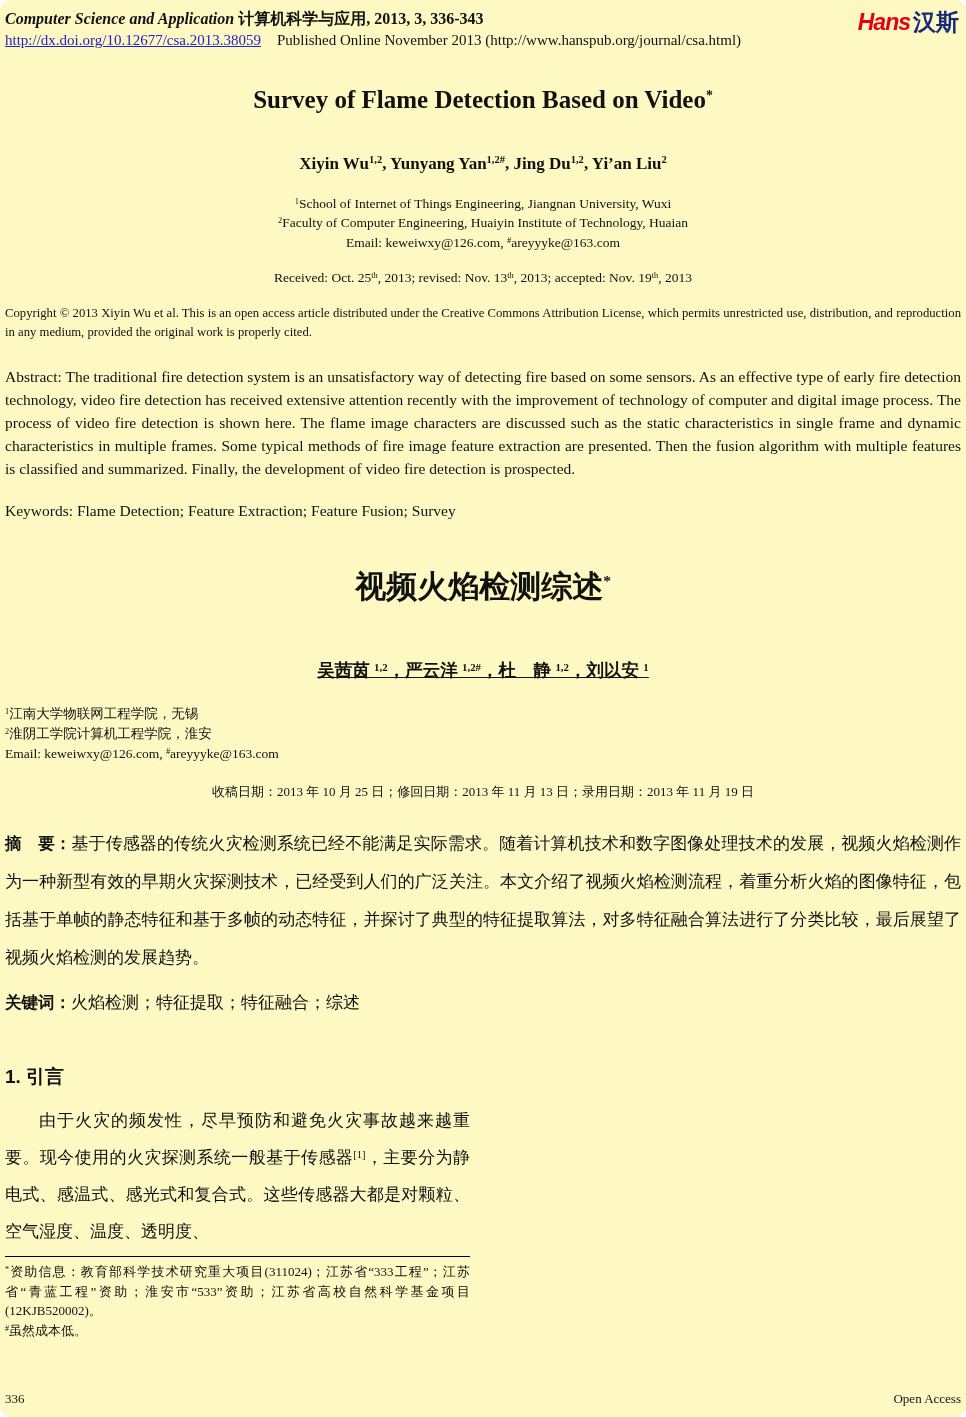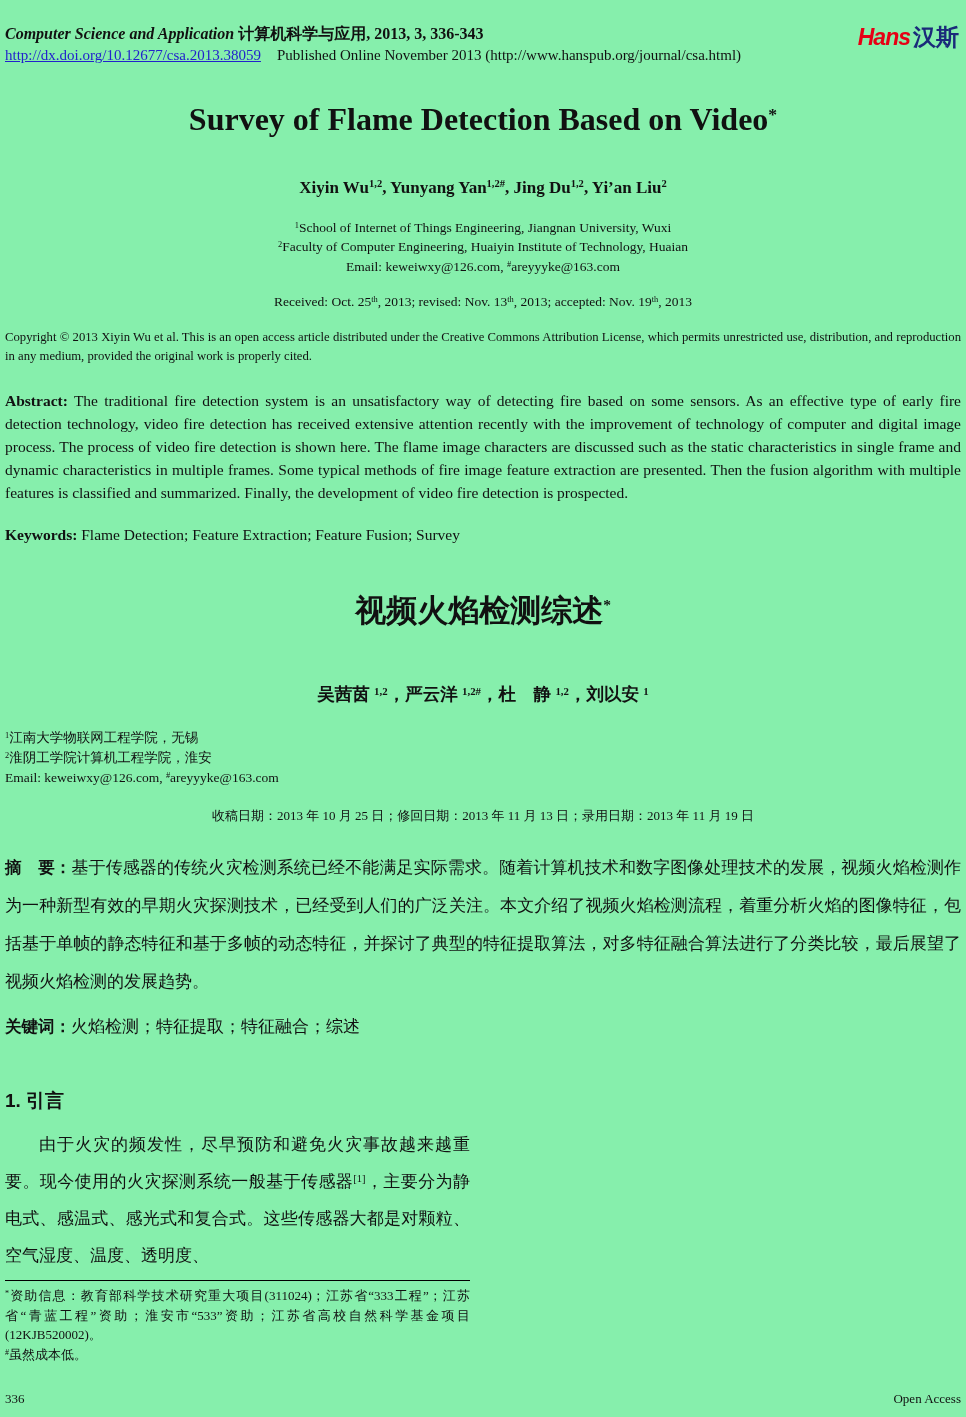--- a/index.html
+++ b/index.html
@@ -1,53 +1,54 @@
 <!DOCTYPE html>
 <html><head>
 <meta charset="utf-8">
 <style>
   * { margin: 0; padding: 0; box-sizing: border-box; }
   html, body { background: #ffffff; }
   .page {
     position: relative;
     width: 966px; height: 1417px;
     margin: 0 auto;
-    background: #86efac;
+    background: #fef9c3;
     color: #111;
     font-family: "Liberation Serif", "DejaVu Serif", serif;
-    padding: 24px 5px;
+    padding: 9px 5px;
     overflow: hidden;
+    border-radius: 11px;
   }
   .sup { font-size: 0.62em; position: relative; top: -0.5em; line-height: 0; }
   
   .hdr { position: relative; }
   .hdr-line1 { font-size: 16px; line-height: 1.25; }
   .hdr-journal-en { font-weight: bold; font-style: italic; }
   .hdr-journal-zh { font-weight: bold; }
   .hdr-line2 { font-size: 15px; line-height: 1.45; margin-top: 1px; }
   .doi-link { color: #2222cc; text-decoration: underline; }
   .hdr-published { margin-left: 16px; color: #111; }
   .logo { position: absolute; top: 2px; right: 2px; font-size: 23px; line-height: 1;
           font-family: "Liberation Sans", "DejaVu Sans", sans-serif; white-space: nowrap; }
   .logo-en { color: #e60014; font-weight: bold; font-style: italic; letter-spacing: -1px; }
   .logo-zh { color: #1a2a7a; font-weight: bold; margin-left: 3px; }
   
-  .title-en { margin-top: 34px; text-align: center; font-size: 32px; font-weight: bold; }
+  .title-en { margin-top: 34px; text-align: center; font-size: 25px; font-weight: bold; }
   .title-en .sup { font-size: 0.55em; top: -0.55em; }
   .authors-en { margin-top: 40px; text-align: center; font-size: 17px; font-weight: bold; }
   .affil-block { margin-top: 20px; text-align: center; font-size: 13.5px; line-height: 19.5px; }
   .received-line { margin-top: 18px; text-align: center; font-size: 13.5px; }
   .copyright { margin-top: 18px; font-size: 12.7px; line-height: 19px; text-align: justify; }
   .abstract-en { margin-top: 23px; font-size: 15.5px; line-height: 23px; text-align: justify; }
-  .abstract-en .lbl, .keywords-en .lbl { font-weight: bold; }
+  .abstract-en .lbl, .keywords-en .lbl { font-weight: normal; }
   .keywords-en { margin-top: 22px; font-size: 15.5px; }
   
   .title-zh { margin-top: 46px; text-align: center; font-size: 31px; font-weight: bold; }
   .title-zh .sup { font-size: 0.5em; top: -0.7em; }
-  .authors-zh { margin-top: 50px; text-align: center; font-size: 17.5px; font-weight: bold; }
+  .authors-zh { margin-top: 50px; text-align: center; font-size: 17.5px; font-weight: bold; text-decoration: underline; }
   .affil-zh { margin-top: 22px; font-size: 13.5px; line-height: 20px; }
   .received-zh { margin-top: 19px; text-align: center; font-size: 13px; }
   .abstract-zh { margin-top: 23px; font-size: 17px; line-height: 38px; text-align: justify; }
   .abstract-zh .lbl, .keywords-zh .lbl { font-weight: bold; font-family: "Liberation Sans", "DejaVu Sans", sans-serif; font-size: 16.5px; }
   .keywords-zh { margin-top: 6px; font-size: 17px; line-height: 38px; }
   
   .columns { margin-top: 40px; display: flex; align-items: flex-start; }
   .col-left { width: 465px; flex: 0 0 465px; }
   .col-right { flex: 1 1 auto; margin-left: 38px; padding-top: 10px; }
   .sec-heading { font-size: 19px; font-weight: bold; font-family: "Liberation Sans", "DejaVu Sans", sans-serif; margin: 2px 0 12px 0; }

